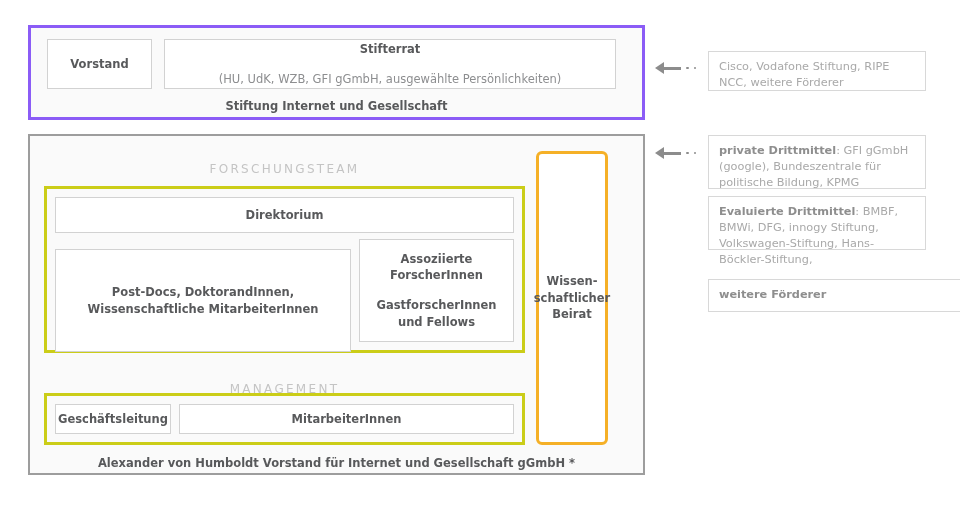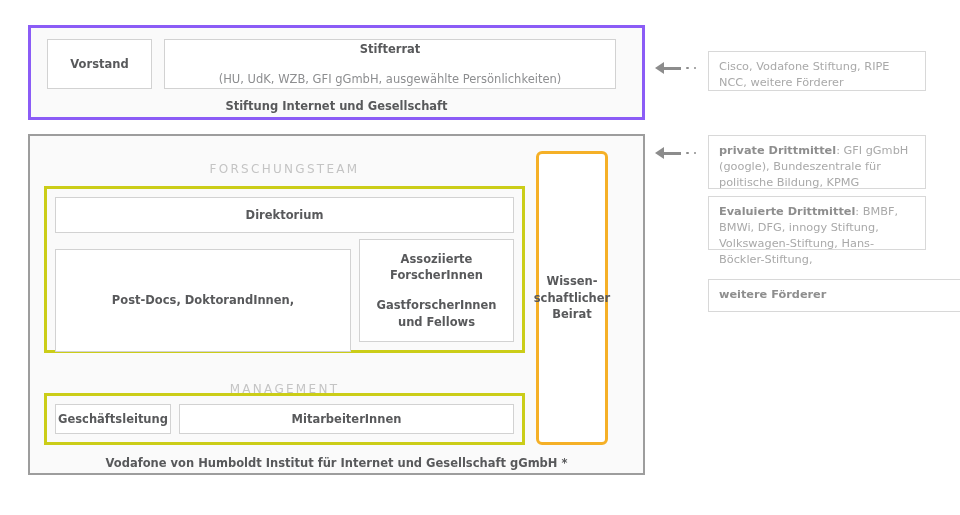--- a/index.html
+++ b/index.html
@@ -142,20 +142,21 @@
     <div class="abs section-head" style="left:12px; top:26px; width:485px;">FORSCHUNGSTEAM</div>
 
     <div class="abs frame-olive" style="left:14px; top:50px; width:481px; height:167px;">
 
       <div class="abs wbox" style="left:8px; top:8px; width:459px; height:36px;">
         <span class="lbl-bold">Direktorium</span>
       </div>
 
       <div class="abs wbox" style="left:8px; top:60px; width:296px; height:103px; flex-direction:column;">
         <span class="lbl-bold">Post-Docs, DoktorandInnen,</span>
+        <span class="lbl-bold">Wissenschaftliche MitarbeiterInnen</span>
       </div>
 
       <div class="abs wbox" style="left:312px; top:50px; width:155px; height:103px; flex-direction:column;">
         <span class="lbl-bold">Assoziierte</span>
         <span class="lbl-bold">ForscherInnen</span>
         <span style="height:13px"></span>
         <span class="lbl-bold">GastforscherInnen</span>
         <span class="lbl-bold">und Fellows</span>
       </div>
     </div>
@@ -171,21 +172,21 @@
       </div>
     </div>
 
     <div class="abs frame-amber" style="left:506px; top:15px; width:72px; height:294px;
                 display:flex; align-items:center; justify-content:center; flex-direction:column;border-radius:6px;">
       <span class="lbl-bold">Wissen-</span>
       <span class="lbl-bold">schaftlicher</span>
       <span class="lbl-bold">Beirat</span>
     </div>
 
-    <div class="abs footer-label" style="left:0; top:320px; width:613px;">Vodafone von Humboldt Institut für Internet und Gesellschaft gGmbH *</div>
+    <div class="abs footer-label" style="left:0; top:320px; width:613px;">Alexander von Humboldt Vorstand für Internet und Gesellschaft gGmbH *</div>
   </div>
 
   <div class="abs arrow-wrap" style="left:655px; top:62px;">
     <span class="arrow-head"></span>
     <span class="arrow-shaft"></span>
     <span class="arrow-dot"></span>
     <span class="arrow-dot"></span>
   </div>
 
   <div class="abs fbox" style="left:708px; top:51px; width:218px; height:40px;">

